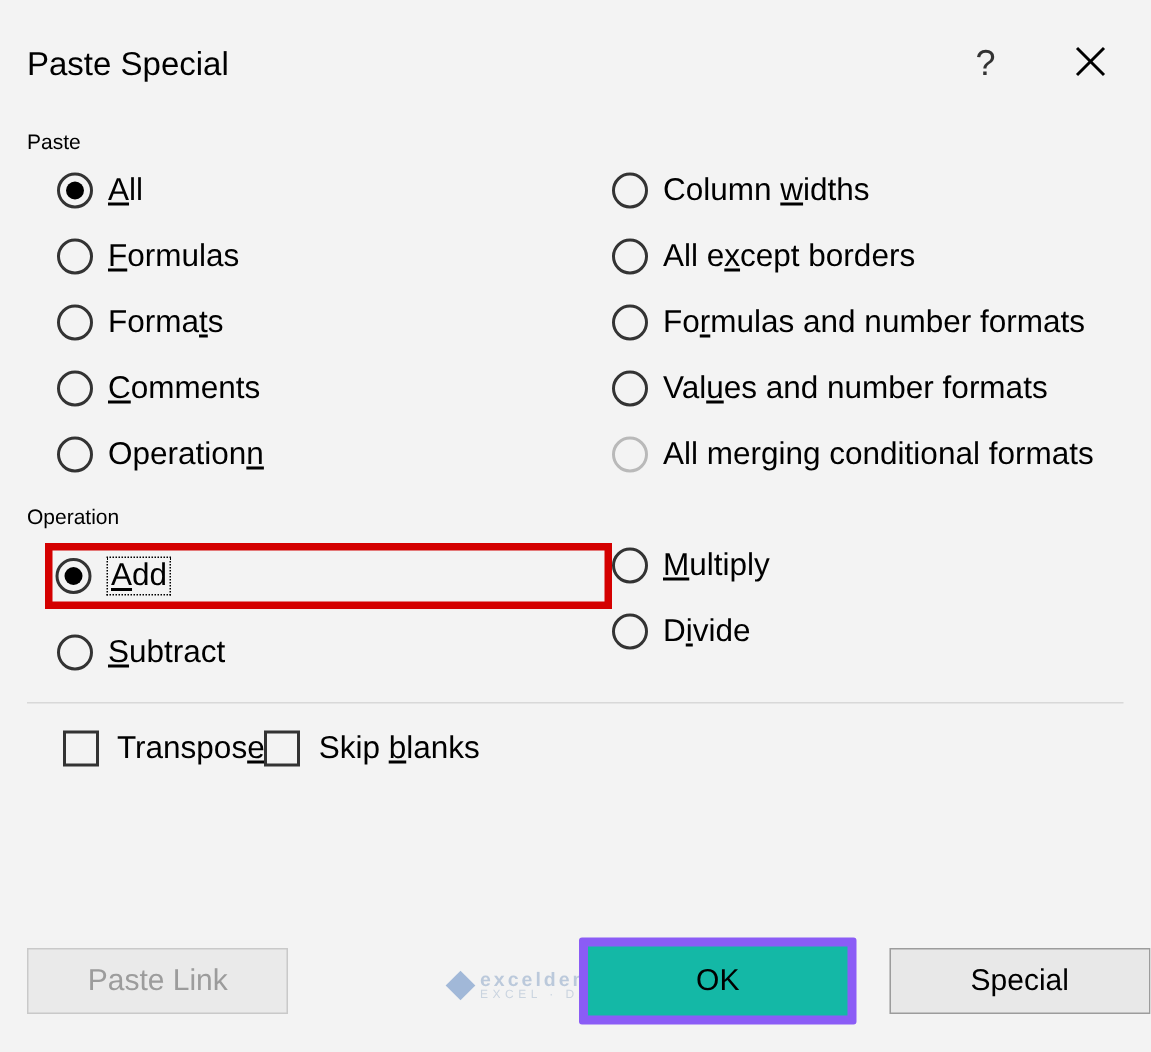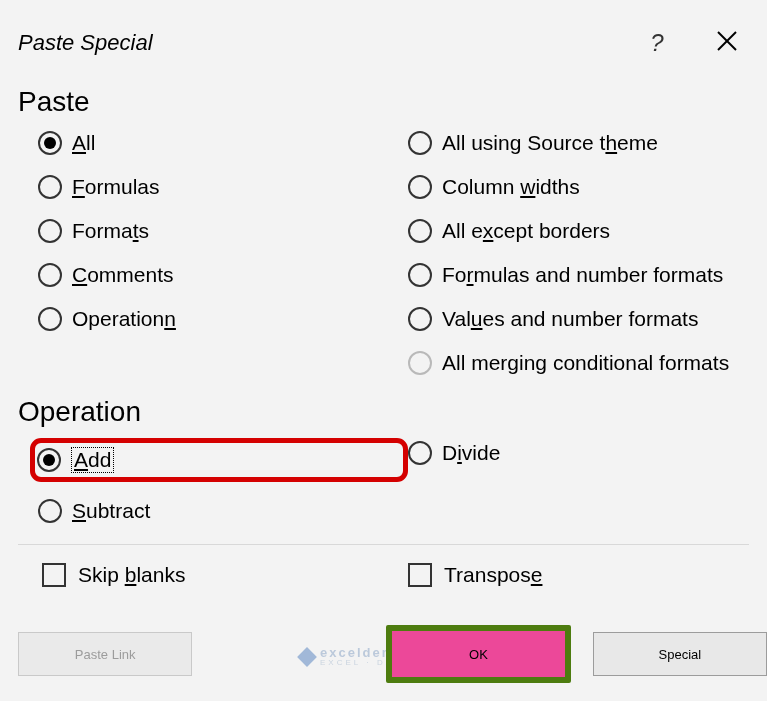--- a/index.html
+++ b/index.html
@@ -6,71 +6,71 @@
   body{
     width:767px;height:701px;
     background:#f3f3f3;
     font-family:"Segoe UI",Arial,sans-serif;
     color:#000;
     box-sizing:border-box;
   }
   
   .titlebar{
     display:flex;align-items:center;
-    padding:18px 0 0 18px;height:50px;font-style:italic;
+    padding:18px 0 0 18px;height:50px;
   }
   .titlebar .title{font-size:22px;flex:1}
   .titlebar .help{width:60px;text-align:center;font-size:24px;color:#333}
   .titlebar .close{width:80px;text-align:center}
   .titlebar .close svg{width:24px;height:24px}
   
-  .section-label{font-size:28px;padding:18px 0 10px 18px}
+  .section-label{font-size:14px;padding:18px 0 10px 18px}
   
   .cols{display:flex;padding-left:38px}
   .col{display:flex;flex-direction:column;gap:14px}
   .col.left{width:370px}
   .col.right{flex:1}
   
   .opt{display:flex;align-items:center;gap:10px;font-size:21px;min-height:30px}
   .opt.disabled{color:#000000}
   .radio{
     width:24px;height:24px;border:2px solid #333;border-radius:50%;
     box-sizing:border-box;position:relative;flex-shrink:0;
   }
   .radio.checked::after{
     content:"";position:absolute;inset:4px;background:#000;border-radius:50%;
   }
   .opt.disabled .radio{border-color:#b9b9b9}
   
   .u{text-decoration:underline}
   
   .highlight-red{
-    border:5px solid #d40000;border-radius:11px;padding:2px 6px 2px 2px;
+    border:5px solid #d40000;border-radius:0;padding:2px 6px 2px 2px;
     display:inline-flex;align-items:center;gap:10px;
     margin-left:-8px;
   }
   .focus-rect{border:1px dotted #000;padding:0 2px}
   
   .sep{height:1px;background:#d8d8d8;margin:18px 18px 0 18px}
   
   .checkrow{display:flex;padding:18px 0 0 42px}
   .checkcell{display:flex;align-items:center;gap:12px;font-size:21px}
   .checkcell.left{width:366px}
   .chk{width:24px;height:24px;border:2px solid #333;box-sizing:border-box;flex-shrink:0}
   
   .btnbar{
     position:absolute;left:0;right:0;bottom:18px;
     display:flex;gap:22px;justify-content:flex-start;align-items:center;padding-left:18px;
   }
   .btn{
     width:178px;height:42px;display:flex;align-items:center;justify-content:center;
-    font-size:13px;background:#e8e8e8;border:1px solid #9c9c9c;
+    font-size:20px;background:#e8e8e8;border:1px solid #9c9c9c;
   }
   .btn.disabled{color:#9c9c9c;border-color:#c9c9c9;background:#eaeaea}
-  .btn.ok-wrap{border:6px solid #4d7c0f;background:#ec4899;width:178px;height:46px;border-radius:2px}
+  .btn.ok-wrap{border:6px solid #8b5cf6;background:#14b8a6;width:178px;height:46px;border-radius:2px}
   .spacer{flex:0 0 150px}
   
   .watermark{
     position:absolute;left:300px;top:646px;font-size:13px;letter-spacing:2px;
     color:#8fa8c8;pointer-events:none;font-weight:600;opacity:.55;
     display:flex;align-items:center;gap:6px;
   }
   .watermark .wm-sub{font-size:8px;letter-spacing:3px;color:#a9bbd0;font-weight:400}
   .watermark .cube{width:14px;height:14px;background:#5f89c2;transform:rotate(45deg)}
   .dialog{position:relative;width:767px;height:701px}
@@ -109,24 +109,20 @@
       <div class="opt">
           <span class="radio"></span>
           <span><span class="u">C</span><span>omments</span></span>
         </div>
       <div class="opt">
           <span class="radio"></span>
           <span><span>Operation</span><span class="u">n</span></span>
         </div>
     </div>
     <div class="col right">
-      <div class="opt">
-          <span class="radio"></span>
-          <span><span>All using Source t</span><span class="u">h</span><span>eme</span></span>
-        </div>
       <div class="opt">
           <span class="radio"></span>
           <span><span>Column </span><span class="u">w</span><span>idths</span></span>
         </div>
       <div class="opt">
           <span class="radio"></span>
           <span><span>All e</span><span class="u">x</span><span>cept borders</span></span>
         </div>
       <div class="opt">
           <span class="radio"></span>
@@ -153,35 +149,39 @@
           </div>
       </div>
       <div class="opt">
           <span class="radio"></span>
           <span><span class="u">S</span><span>ubtract</span></span>
         </div>
     </div>
     <div class="col right">
       <div class="opt">
           <span class="radio"></span>
+          <span><span class="u">M</span><span>ultiply</span></span>
+        </div>
+      <div class="opt">
+          <span class="radio"></span>
           <span><span>D</span><span class="u">i</span><span>vide</span></span>
         </div>
     </div>
   </div>
 
   <div class="sep"></div>
 
   <div class="checkrow">
+    <div class="checkcell">
+      <span class="chk"></span>
+      <span><span>Transpos</span><span class="u">e</span></span>
+    </div>
     <div class="checkcell left">
       <span class="chk"></span>
       <span><span>Skip </span><span class="u">b</span><span>lanks</span></span>
-    </div>
-    <div class="checkcell">
-      <span class="chk"></span>
-      <span><span>Transpos</span><span class="u">e</span></span>
     </div>
   </div>
 
   <div class="watermark">
     <span class="cube"></span>
     <span style="display:flex;flex-direction:column;line-height:1">
       <span>exceldemy</span>
       <span class="wm-sub">EXCEL · DATA · BI</span>
     </span>
   </div>

